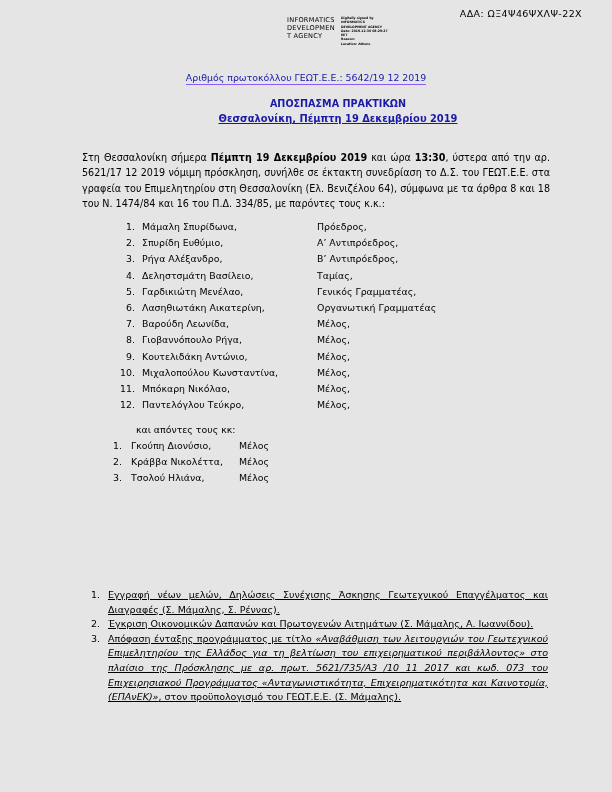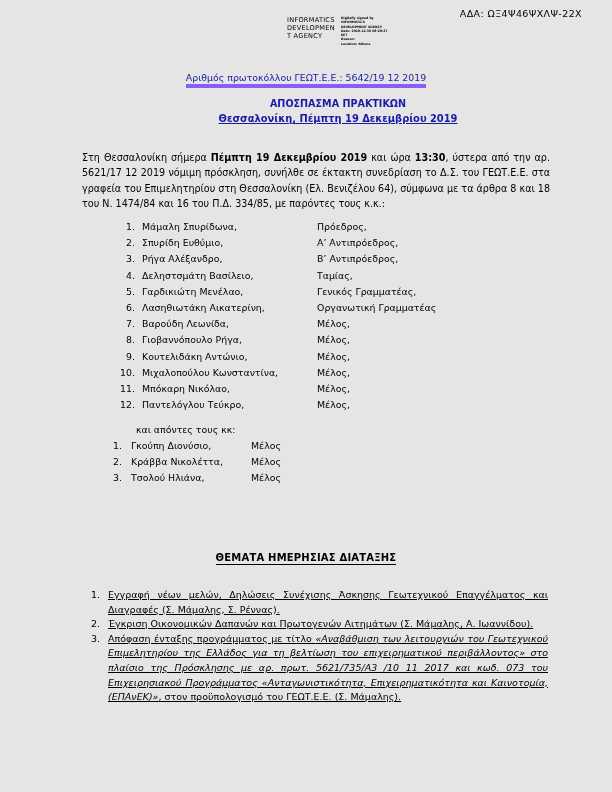--- a/index.html
+++ b/index.html
@@ -61,21 +61,21 @@
   .protocol {
     position: absolute;
     top: 72px;
     left: 0;
     width: 612px;
     text-align: center;
     font-size: 9.4px;
     color: #1a1aa8;
   }
   .protocol span {
-    border-bottom: 4px solid #8b5cf6;
+    border-bottom: 1px solid #8b5cf6;
     padding-bottom: 1px;
   }
 
   
   .titles {
     position: absolute;
     top: 96px;
     left: 0;
     width: 612px;
     text-align: center;
@@ -153,21 +153,21 @@
     display: flex;
     align-items: baseline;
     height: 16.2px;
   }
   .abs-num {
     width: 18px;
     text-align: right;
     padding-right: 9px;
     flex: none;
   }
-  .abs-name { width: 120px; flex: none; }
+  .abs-name { width: 108px; flex: none; }
   .abs-role { flex: none; }
 
   
   .agenda-head {
     position: absolute;
     top: 552px;
     left: 0;
     width: 612px;
     text-align: center;
     font-size: 10px;
@@ -321,23 +321,20 @@
       <span class="abs-role">Μέλος</span>
     </div>
     <div class="abs-row">
       <span class="abs-num">3.</span>
       <span class="abs-name">Τσολού Ηλιάνα,</span>
       <span class="abs-role">Μέλος</span>
     </div>
   </div>
 
 
-  <div class="agenda-head">
-    <span>ΘΕΜΑΤΑ ΗΜΕΡΗΣΙΑΣ ΔΙΑΤΑΞΗΣ</span>
-  </div>
 
   <div class="agenda-list">
     <div class="agenda-item">
       <span class="ag-num">1.</span>
       <span class="ag-text">
         <span>Εγγραφή νέων μελών, Δηλώσεις Συνέχισης Άσκησης Γεωτεχνικού Επαγγέλματος  και Διαγραφές (Σ. Μάμαλης, Σ. Ρέννας).</span>
       </span>
     </div>
     <div class="agenda-item">
       <span class="ag-num">2.</span>

